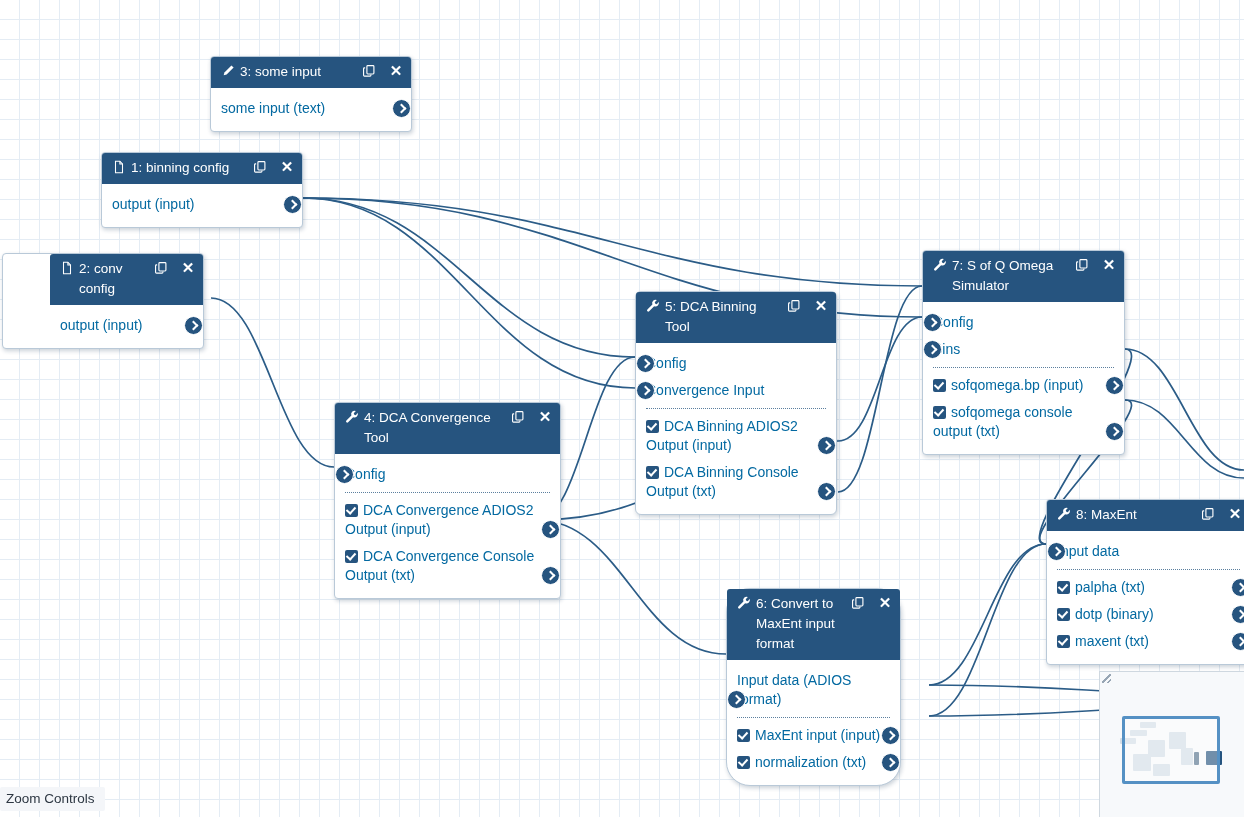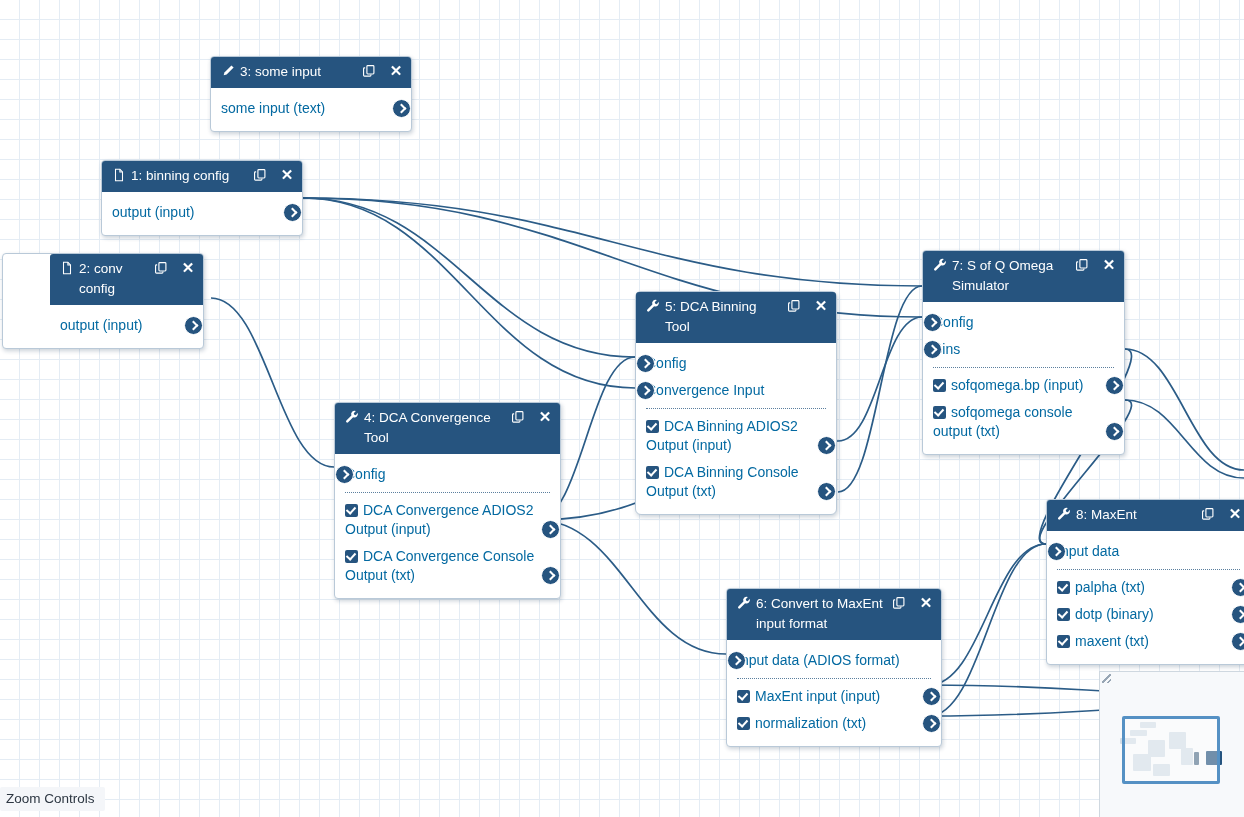--- a/index.html
+++ b/index.html
@@ -265,21 +265,21 @@
             </span>
             <span class="hdr-btn">
               <span class="close-glyph">✕</span>
             </span>
           </span>
         </div>
         <div class="node-body">
           <div class="row out"><span class="row-label">some input (text)</span><span class="port out"></span></div>
         </div>
       </div>
-      <div class="node" style="left: 101px; top: 152px; width: 202px; margin-top: 8px;">
+      <div class="node" style="left: 101px; top: 152px; width: 202px;">
         <div class="node-header">
           <span class="hdr-icon">
             <svg width="14" height="14" viewBox="0 0 16 16" fill="#ffffff">
               <path d="M4 1.5h5l3 3v10H4z" fill="none" stroke="#ffffff" stroke-width="1.2"></path>
               <path d="M9 1.5v3h3" fill="none" stroke="#ffffff" stroke-width="1.2"></path>
             </svg>
           </span>
           <span class="hdr-title">1: binning config</span>
           <span class="hdr-actions">
             <span class="hdr-btn">
@@ -426,21 +426,21 @@
           </span>
         </div>
         <div class="node-body">
           <div class="row"><span class="row-label">Input data</span><span class="port in"></span></div>
           <hr class="divider">
           <div class="row out"><span class="cb"></span><span class="row-label">palpha (txt)</span><span class="port out"></span></div>
           <div class="row out"><span class="cb"></span><span class="row-label">dotp (binary)</span><span class="port out"></span></div>
           <div class="row out"><span class="cb"></span><span class="row-label">maxent (txt)</span><span class="port out"></span></div>
         </div>
       </div>
-      <div class="node" style="left: 726px; top: 588px; width: 216px;">
+      <div class="node" style="left: 726px; top: 588px; width: 175px; border-radius: 24px;">
         <div class="node-header">
           <span class="hdr-icon">
             <svg width="14" height="14" viewBox="0 0 16 16" fill="#ffffff">
               <path d="M14.4 3.2a3.9 3.9 0 01-5.1 5.1L3.6 14a1.4 1.4 0 01-2-2l5.7-5.7a3.9 3.9 0 015.1-5.1L10 3.6l.6 1.8 1.8.6z" fill="#ffffff"></path>
             </svg>
           </span>
           <span class="hdr-title">6: Convert to MaxEnt input format</span>
           <span class="hdr-actions">
             <span class="hdr-btn">
               <svg width="14" height="14" viewBox="0 0 16 16" fill="#ffffff">

